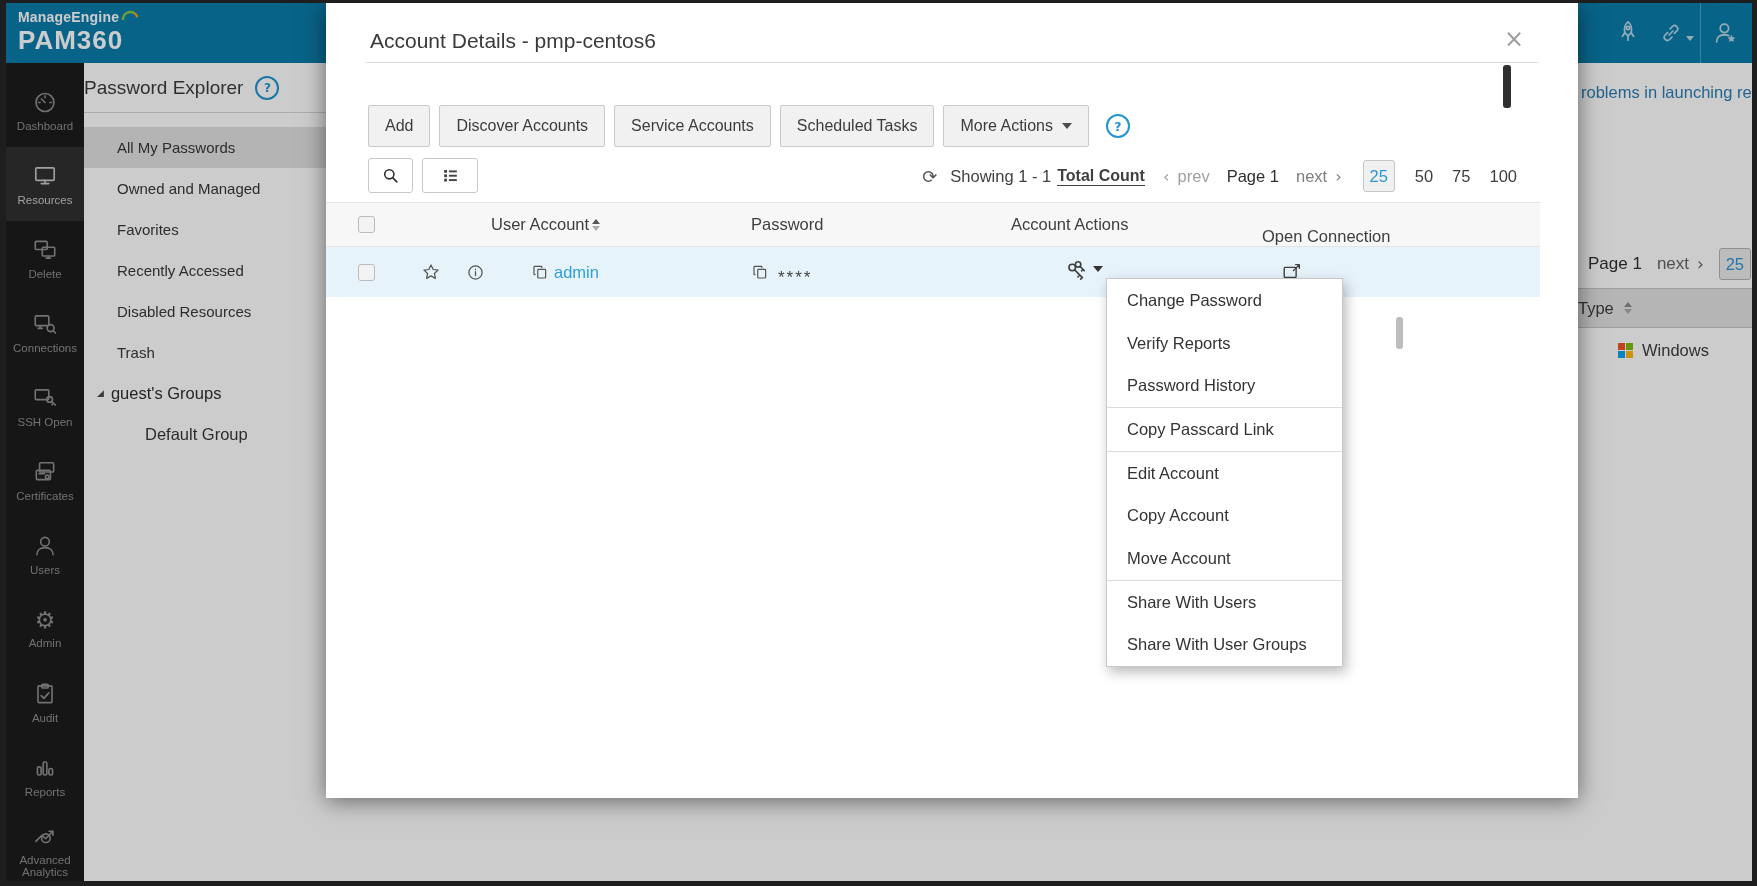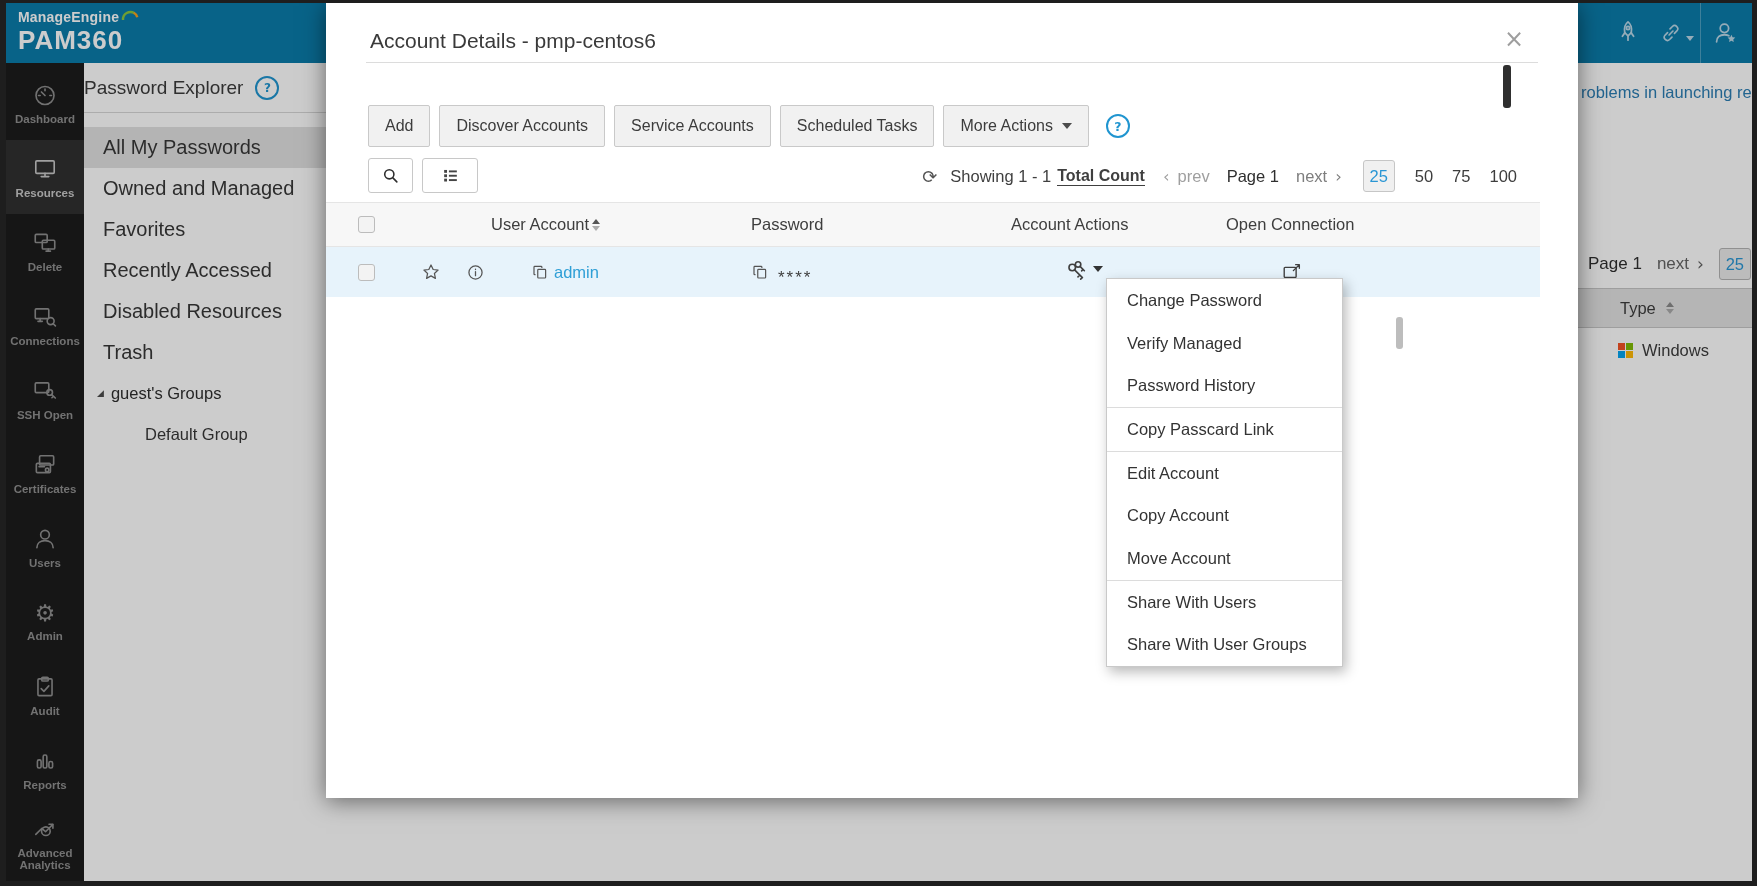--- a/index.html
+++ b/index.html
@@ -14,45 +14,45 @@
   .topbar{position:absolute;left:0;top:3px;width:100%;height:60px;background:#0b7cab;z-index:1;}
   .brand{position:absolute;left:18px;top:6px;color:#fff;}
   .brand-line1{font-size:14px;font-weight:bold;letter-spacing:.2px;display:flex;align-items:flex-start;gap:2px;}
   .brand-line2{font-size:26px;font-weight:bold;letter-spacing:1px;margin-top:0px;}
   .top-icons{position:absolute;right:8px;top:0;height:60px;display:flex;align-items:center;}
   .top-icon-btn{width:48px;height:60px;display:flex;align-items:center;justify-content:center;color:#cfe2ee;opacity:.9;}
   .top-icon-btn svg{stroke:#cfe2ee;fill:none;stroke-width:1.5;stroke-linecap:round;stroke-linejoin:round;}
   .top-divider{width:1px;height:60px;background:rgba(255,255,255,.28);}
   .tiny-caret{width:0;height:0;border-left:4px solid transparent;border-right:4px solid transparent;border-top:5px solid #cfe2ee;margin-left:2px;margin-top:10px;}
   
-  .sidenav{position:absolute;left:6px;top:63px;width:78px;height:818px;background:#1c1c1c;z-index:1;padding-top:3px;box-sizing:border-box;font-weight:bold;}
+  .sidenav{position:absolute;left:6px;top:63px;width:78px;height:818px;background:#1c1c1c;z-index:1;padding-top:10px;box-sizing:border-box;}
   .nav-item{height:74px;display:flex;flex-direction:column;align-items:center;justify-content:center;gap:5px;cursor:pointer;}
   .nav-item .lbl{font-size:11.5px;color:#8f8f8f;text-align:center;line-height:12px;}
   .nav-item.active{background:#303030;}
   .nav-item.active .lbl{color:#c9c9c9;}
   .nav-item.active svg{stroke:#c9c9c9;}
   .gear-glyph{font-size:23px;color:#8f8f8f;line-height:24px;}
   
   .explorer{position:absolute;left:84px;top:63px;width:325px;height:735px;background:#fff;z-index:1;}
   .exp-head{height:49px;border-bottom:1px solid #d8d8d8;display:flex;align-items:center;gap:12px;}
   .exp-title{font-size:19px;color:#3b3b3b;}
   .help-circle{width:20px;height:20px;border-radius:50%;border:2px solid #2095d0;color:#2095d0;font-size:12px;font-weight:bold;display:flex;align-items:center;justify-content:center;}
   .exp-list{padding-top:14px;}
-  .exp-item{height:41px;line-height:41px;padding-left:19px;font-size:20px;color:#383838;cursor:pointer;white-space:nowrap;}
+  .exp-item{height:41px;line-height:41px;padding-left:33px;font-size:15px;color:#383838;cursor:pointer;white-space:nowrap;}
   .exp-item.selected{background:#e2e2e2;}
   .exp-group{height:41px;line-height:41px;padding-left:13px;font-size:16.5px;color:#2f2f2f;display:flex;align-items:center;gap:7px;cursor:pointer;}
   .tree-caret{font-size:9px;color:#4c4c4c;}
   .exp-child{height:41px;line-height:41px;padding-left:61px;font-size:16.5px;color:#383838;cursor:pointer;}
   
   .bg-note{position:absolute;left:1581px;top:83px;width:176px;font-size:16.5px;color:#2b7db3;white-space:nowrap;overflow:hidden;z-index:1;cursor:pointer;}
   .bg-pag{position:absolute;left:1588px;top:248px;height:32px;display:flex;align-items:center;gap:15px;font-size:17px;z-index:1;}
   .bg-page{color:#2f2f2f;}
   .bg-next{color:#666;display:flex;align-items:center;gap:8px;cursor:pointer;}
   .bg-size{min-width:30px;height:30px;border:1px solid #b5b5b5;border-radius:3px;background:#ececec;color:#2a96d4;display:flex;align-items:center;justify-content:center;font-size:16.5px;cursor:pointer;}
-  .bg-thead{position:absolute;left:1578px;top:288px;width:179px;height:40px;background:#e3e3e3;border-top:1px solid #c6c6c6;border-bottom:1px solid #c6c6c6;display:flex;align-items:center;padding-left:42px;gap:10px;font-size:16.5px;color:#3d3d3d;z-index:1;box-sizing:border-box;cursor:pointer;text-align:right;}
+  .bg-thead{position:absolute;left:1578px;top:288px;width:179px;height:40px;background:#e3e3e3;border-top:1px solid #c6c6c6;border-bottom:1px solid #c6c6c6;display:flex;align-items:center;gap:10px;font-size:16.5px;color:#3d3d3d;z-index:1;box-sizing:border-box;cursor:pointer;text-align:right;}
   .bg-row{position:absolute;left:1578px;top:329px;width:179px;height:42px;background:#fff;display:flex;align-items:center;padding-left:40px;gap:9px;font-size:16.5px;color:#3d3d3d;z-index:1;box-sizing:border-box;}
   .winlogo{display:grid;grid-template-columns:7px 7px;grid-template-rows:7px 7px;gap:1px;}
   .winlogo i{display:block;}
   .sort{display:flex;flex-direction:column;gap:2px;}
   .sort .up{width:0;height:0;border-left:4px solid transparent;border-right:4px solid transparent;border-bottom:5px solid #555;}
   .sort .dn{width:0;height:0;border-left:4px solid transparent;border-right:4px solid transparent;border-top:5px solid #ababab;}
   .sort.gray .up{border-bottom-color:#8a8a8a;}
   
   .overlay{position:absolute;inset:0;background:rgba(0,0,0,.2);z-index:2;}
   
@@ -347,21 +347,21 @@
             <i class="up"></i>
             <i class="dn"></i>
           </span>
       </span>
       <span class="cell" style="left:425px;">
           <span>Password</span>
         </span>
       <span class="cell" style="left:685px;">
           <span>Account Actions</span>
         </span>
-      <span class="cell" style="left:900px;">
+      <span class="cell" style="left:936px;align-items:flex-end;">
           <span>Open Connection</span>
         </span>
     </div>
 
     <div class="m-row">
       <span class="cell" style="left:32px;">
           <span class="checkbox"></span>
         </span>
       <span class="cell icon-btn" style="left:95px;">
         <svg width="20" height="20" viewBox="0 0 24 24" style="stroke:#555;fill:none;stroke-width:1.5;stroke-linejoin:round;">
@@ -404,21 +404,21 @@
             <path d="M13.5 10.5L20 4M16 4h4v4"></path>
           </svg>
       </span>
     </div>
 
     <div class="m-scroll-gray"></div>
 
     <div class="menu">
       <div class="mgroup">
         <div class="mitem">Change Password</div>
-        <div class="mitem">Verify Managed</div>
+        <div class="mitem">Verify Reports</div>
         <div class="mitem">Password History</div>
       </div>
       <div class="mgroup">
         <div class="mitem">Copy Passcard Link</div>
       </div>
       <div class="mgroup">
         <div class="mitem">Edit Account</div>
         <div class="mitem">Copy Account</div>
         <div class="mitem">Move Account</div>
       </div>

